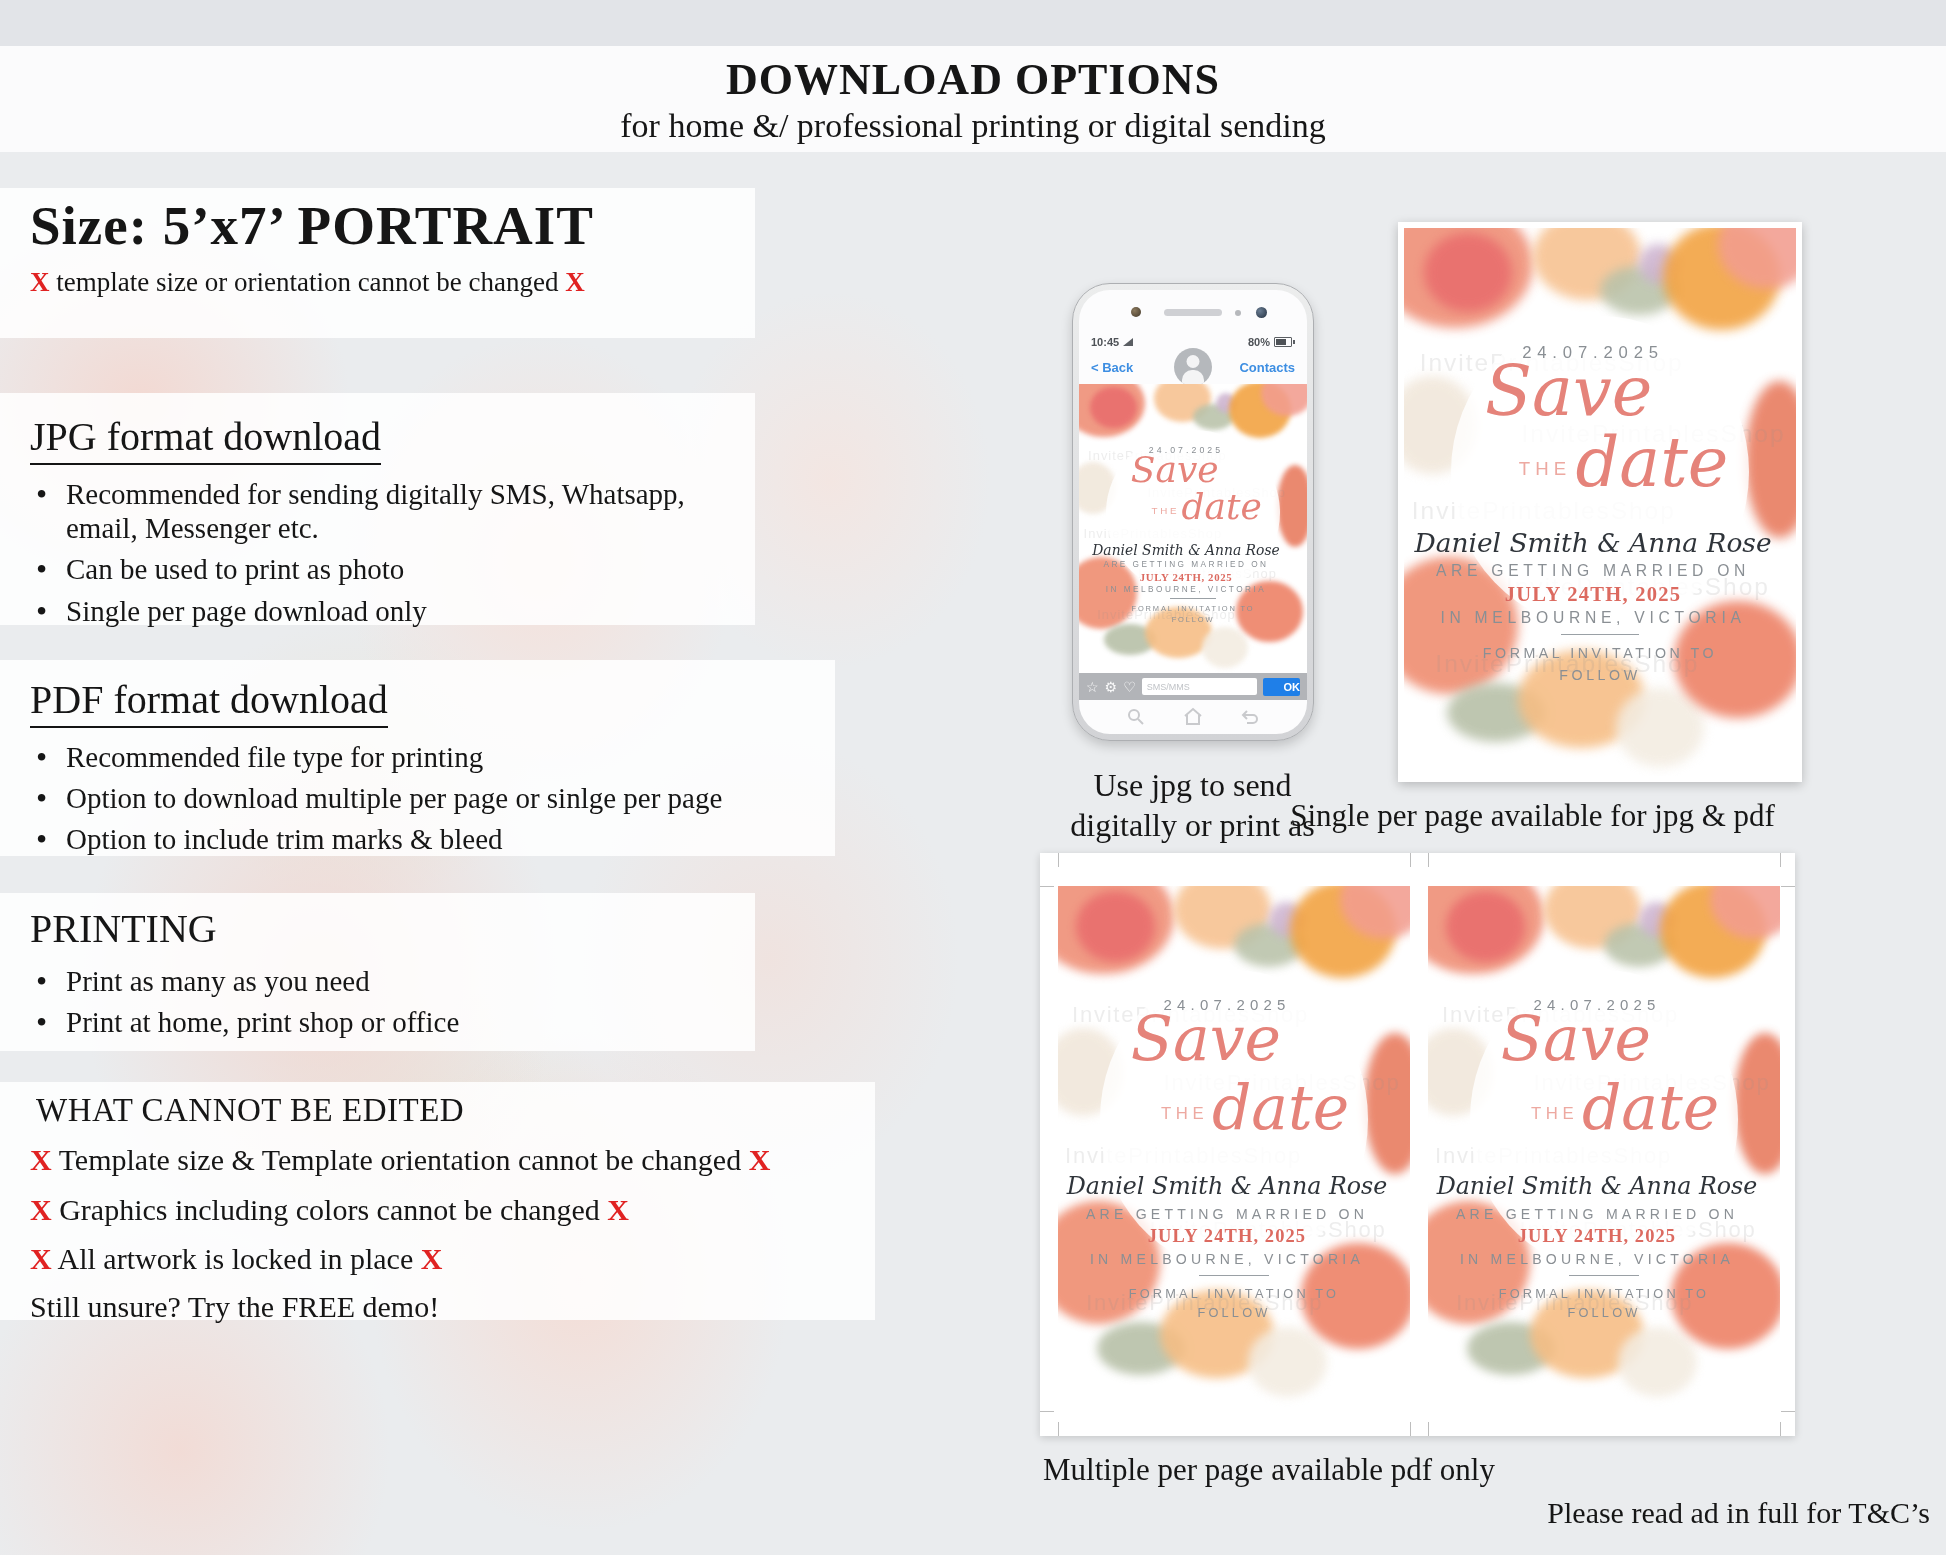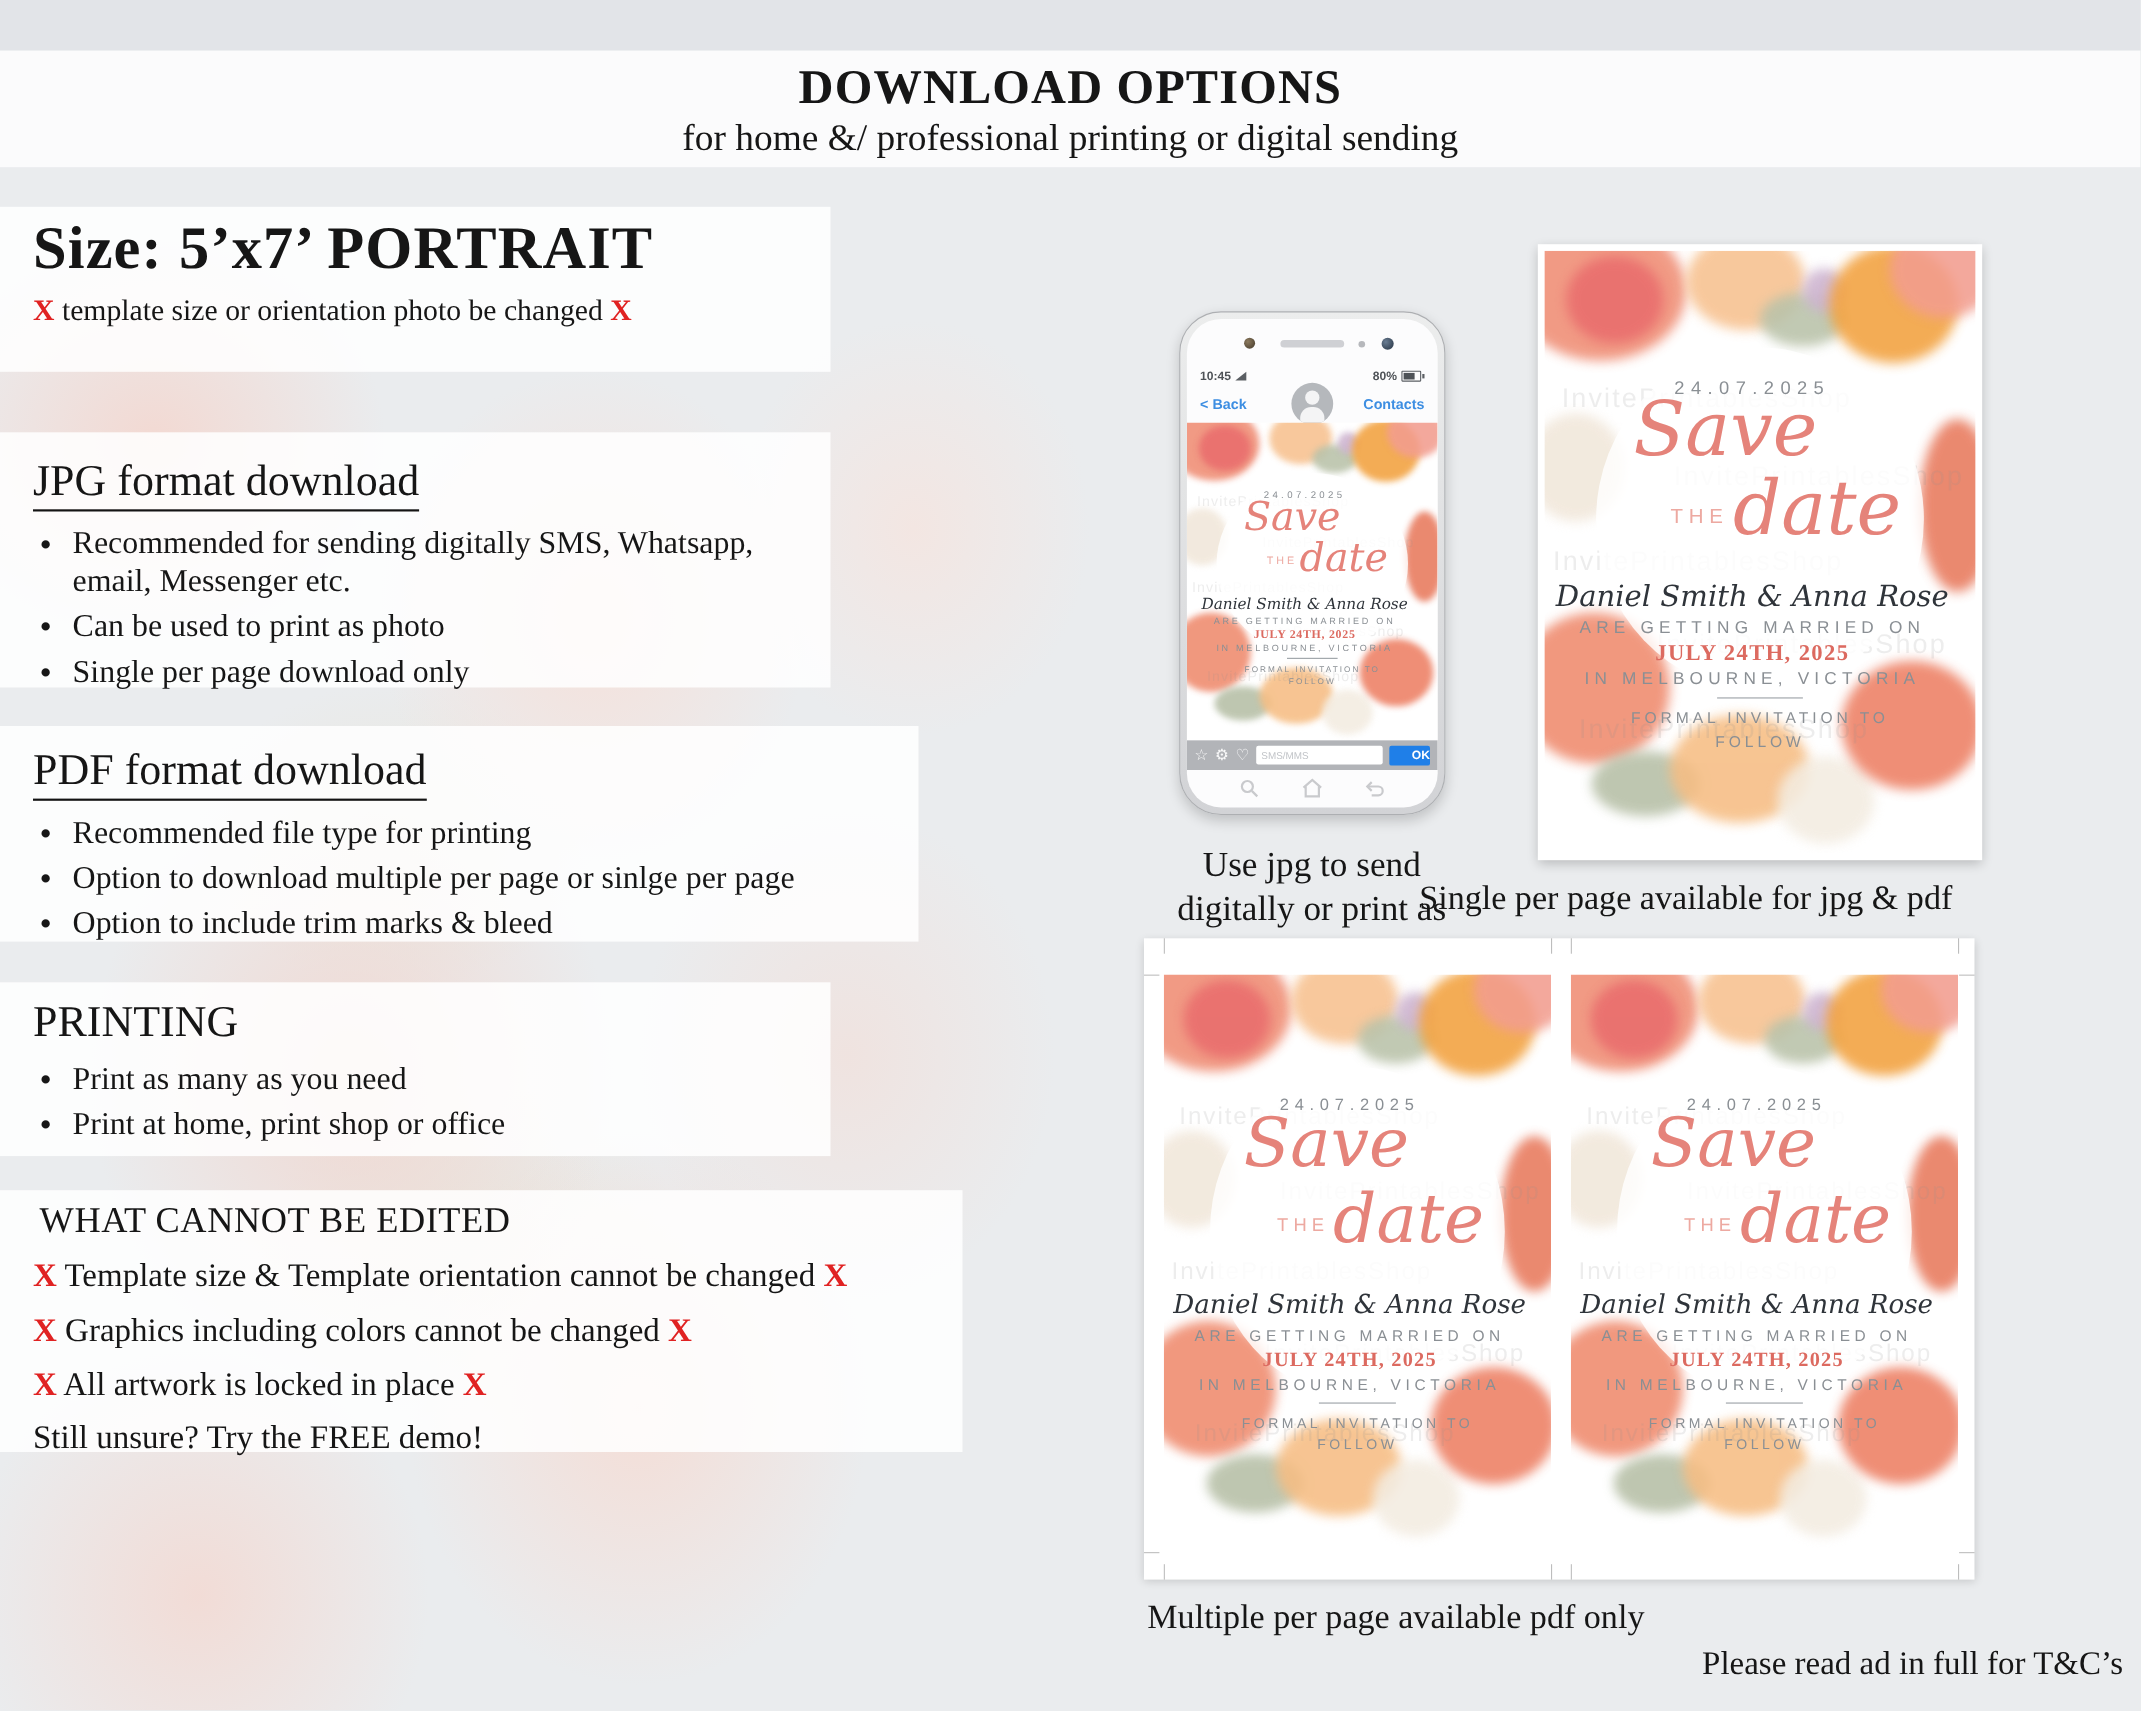--- a/index.html
+++ b/index.html
@@ -130,21 +130,21 @@
   <h1 class="main-title">DOWNLOAD OPTIONS</h1>
   <div class="sub-title">for home &amp;/ professional printing or digital sending</div>
 </div>
 
 <div class="abs bg-florals"></div>
 
 <div class="abs band band-size">
   <h2 class="size-heading">Size: 5’x7’ PORTRAIT</h2>
   <div class="size-note">
     <span class="xr">X</span>
-    <span>template size or orientation photo be changed</span>
+    <span>template size or orientation cannot be changed</span>
     <span class="xr">X</span>
   </div>
 </div>
 
 <div class="abs band band-jpg">
   <h3 class="sec-title"><span class="uh">JPG format download</span></h3>
   <ul class="blist">
     <li>Recommended for sending digitally SMS, Whatsapp, email, Messenger etc.</li>
     <li>Can be used to print as photo</li>
     <li>Single per page download only</li>

